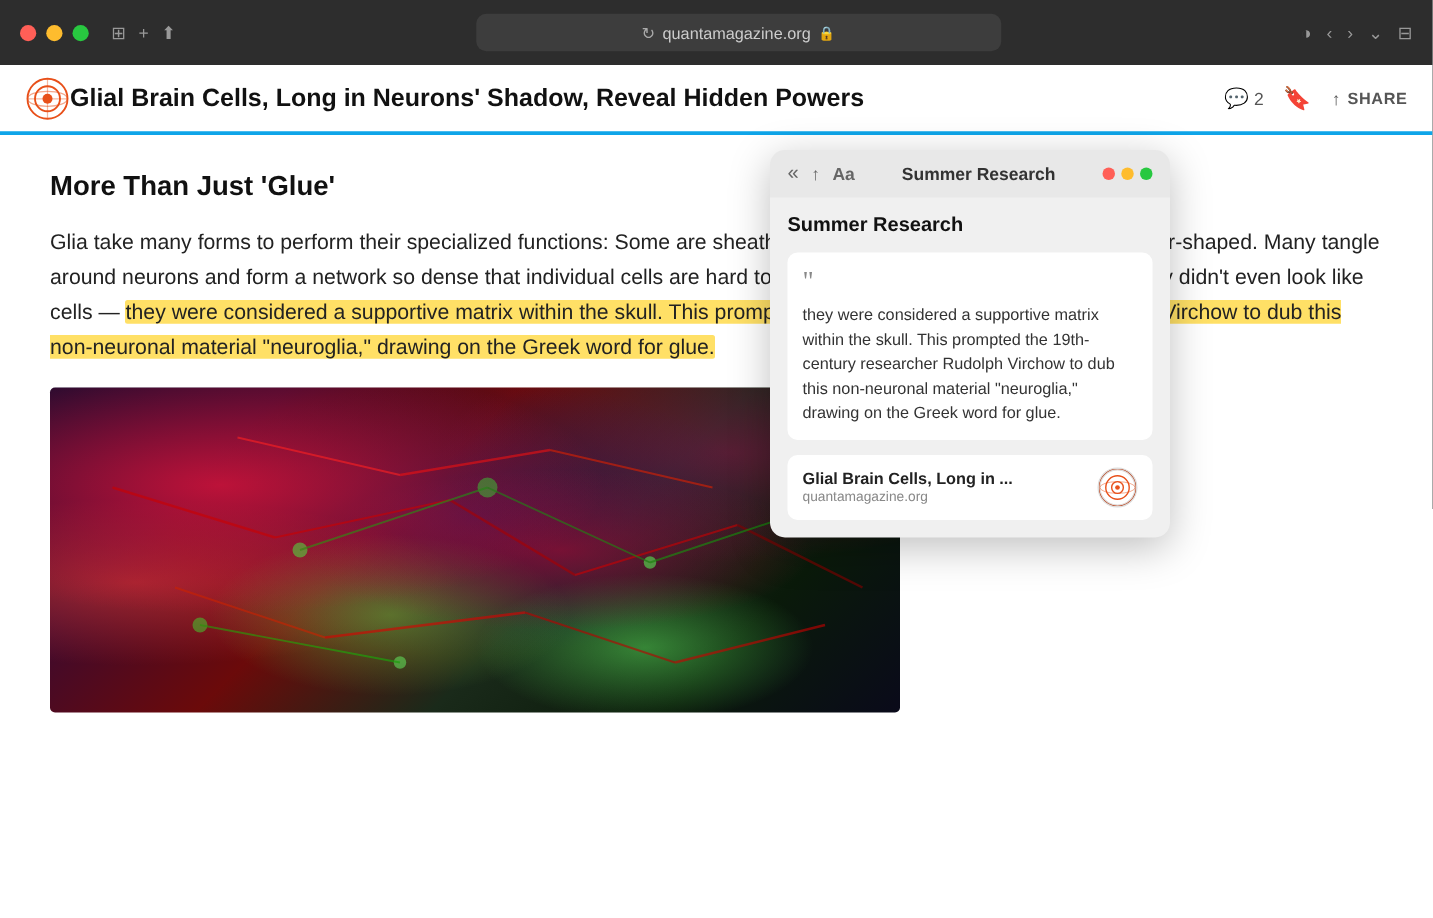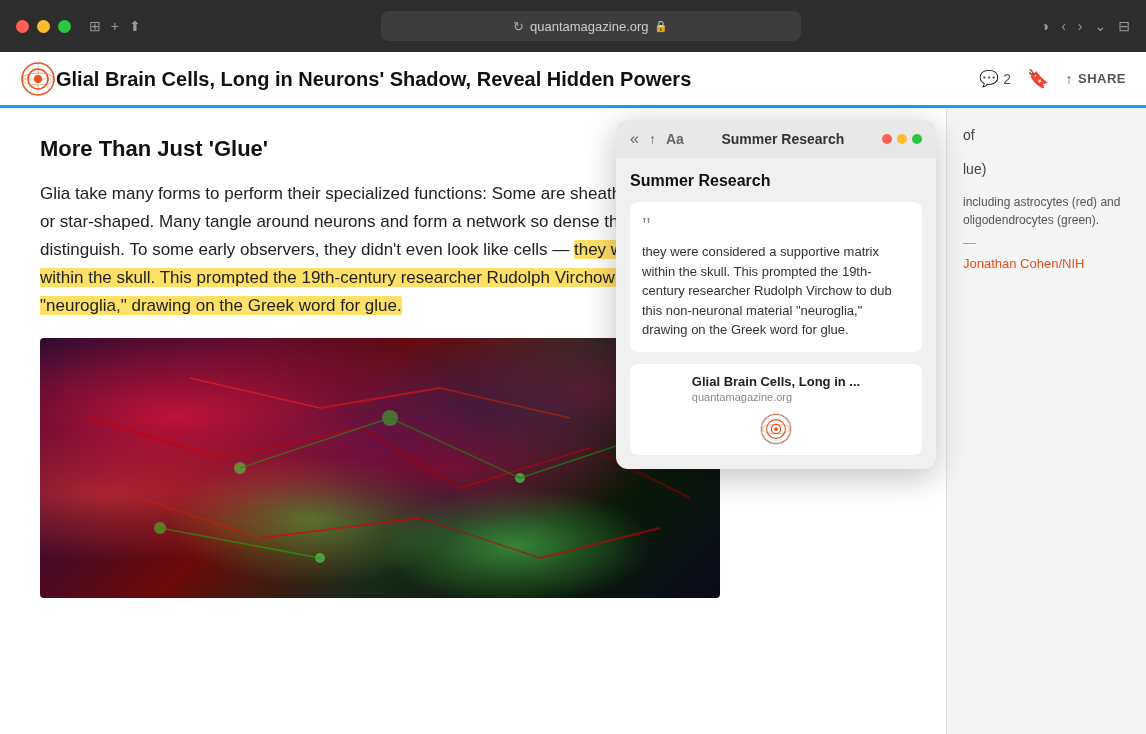--- a/index.html
+++ b/index.html
@@ -317,21 +317,20 @@
       line-height: 1.5;
     }
 
     .popup-source-card {
       background: #fff;
       border-radius: 8px;
       padding: 10px 12px;
       display: flex;
       align-items: center;
       gap: 10px;
-      flex-direction: column;
     }
 
     .popup-source-info {
       flex: 1;
     }
 
     .popup-source-title {
       font-size: 13px;
       font-weight: 600;
       color: #222;
@@ -461,27 +460,20 @@
         <circle cx="120" cy="190" r="6" fill="#33ff33" opacity="0.7"></circle>
         <circle cx="280" cy="220" r="5" fill="#66ff66" opacity="0.8"></circle>
         <line x1="200" y1="130" x2="350" y2="80" stroke="#00cc00" stroke-width="1.5" opacity="0.7"></line>
         <line x1="350" y1="80" x2="480" y2="140" stroke="#00bb00" stroke-width="1.5" opacity="0.7"></line>
         <line x1="480" y1="140" x2="600" y2="100" stroke="#00cc00" stroke-width="1.5" opacity="0.7"></line>
         <line x1="120" y1="190" x2="280" y2="220" stroke="#00dd00" stroke-width="1.5" opacity="0.7"></line>
       </svg>
     </div>
   </div>
 
-  <div class="right-panel">
-    <p class="right-panel-text">of</p>
-    <p class="right-panel-text">lue)</p>
-    <p class="right-panel-caption">including astrocytes (red) and oligodendrocytes (green).</p>
-    <p class="right-panel-divider">—</p>
-    <p class="right-panel-credit">Jonathan Cohen/NIH</p>
-  </div>
 
   <div class="reading-list-popup">
     <div class="popup-header">
       <span class="popup-back">«</span>
       <span class="popup-share-icon">↑</span>
       <span class="popup-aa">Aa</span>
       <span class="popup-title">Summer Research</span>
       <div class="popup-dots">
         <div class="popup-dot dot-red"></div>
         <div class="popup-dot dot-yellow"></div>

